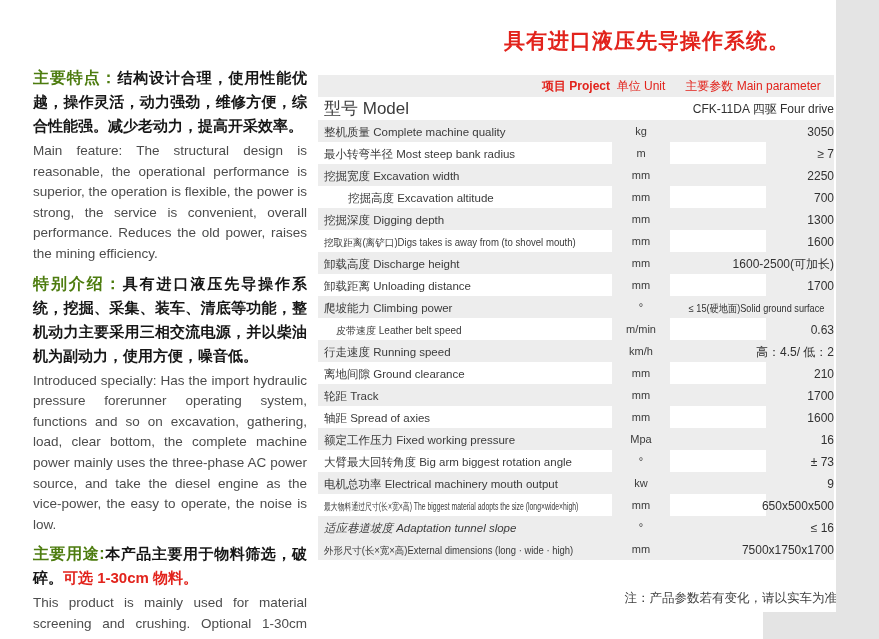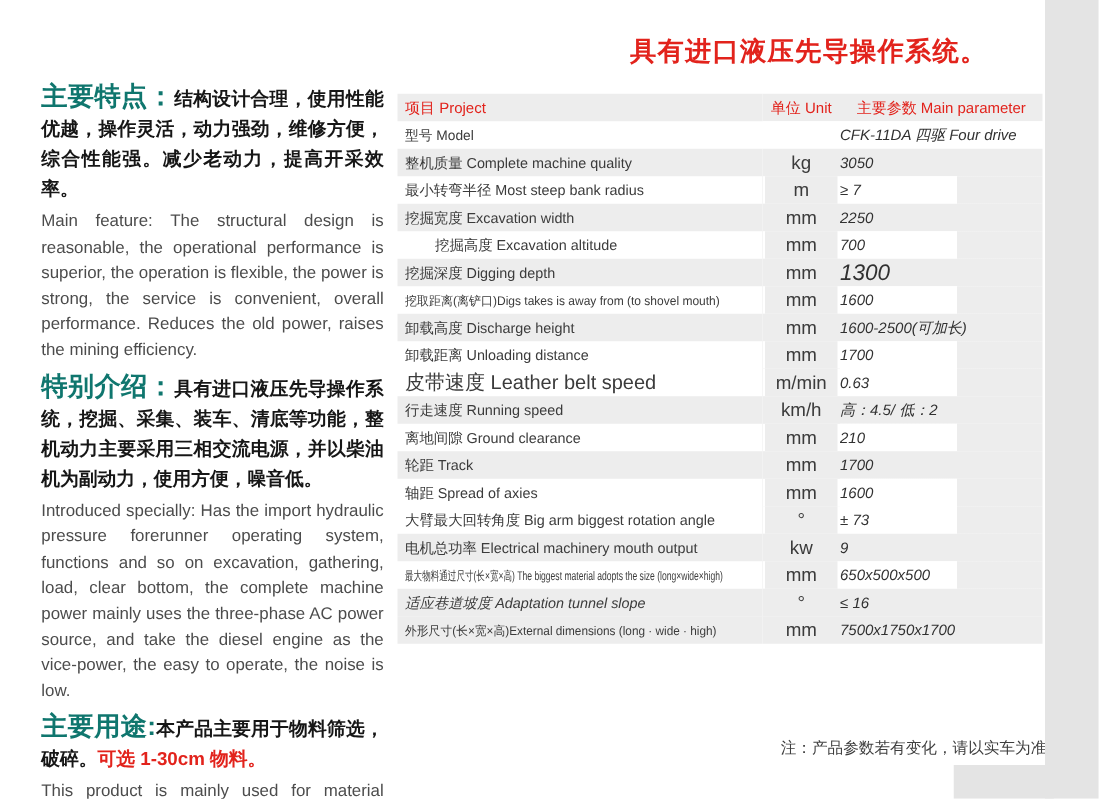--- a/index.html
+++ b/index.html
@@ -22,21 +22,21 @@
     letter-spacing:1px;white-space:nowrap;
   }
   .leftcol{
     position:absolute;left:33px;top:66px;width:274px;
   }
   .cn{
     font-size:15px;font-weight:bold;color:#161616;
     line-height:24px;text-align:justify;
   }
   .cn .hd{
-    color:#0f766e;font-size:21px;
+    color:#4d7c0f;font-size:16px;
   }
   .cn .red{
     color:var(--accent);
   }
   .en{
     font-size:13.5px;color:#4c4c4c;
     line-height:20.6px;text-align:justify;
     margin:3px 0 7px 0;
   }
   .tablewrap{
@@ -46,29 +46,29 @@
     border-collapse:separate;border-spacing:0;
     width:516px;table-layout:fixed;
   }
   tr{height:22px;}
   th,td{padding:0;vertical-align:middle;overflow:hidden;}
   thead tr{background:var(--stripe);}
   th{
     color:var(--accent);font-weight:normal;font-size:12px;
     text-align:center;white-space:nowrap;
   }
-  th.h-label{text-align:left;padding-left:6px;}
+  th.h-label{text-align:right;padding-left:6px;font-weight:bold;}
   td.cell-label{
     text-align:left;padding-left:6px;color:#3b3b3b;white-space:nowrap;
   }
   td.cell-unit{
-    text-align:center;color:#3b3b3b;font-size:15px;white-space:nowrap;
+    text-align:center;color:#3b3b3b;font-size:11px;white-space:nowrap;
   }
   td.cell-value{
-    text-align:left;color:#313131;white-space:nowrap;font-style:italic;
+    text-align:right;color:#313131;white-space:nowrap;
   }
   tr.row-gray td{background:var(--stripe);}
   tr.row-white td.cell-unit{
     background:var(--stripe);
     box-shadow:inset 2px 0 0 #fff, inset -2px 0 0 #fff;
   }
   tr.row-white td.cell-value{
     background:linear-gradient(to right,#ffffff 0,#ffffff 94px,var(--stripe) 94px);
   }
   tr.row-model td.cell-unit{background:#ffffff;box-shadow:none;}
@@ -113,21 +113,21 @@
     </colgroup>
     <thead>
       <tr>
         <th class="h-label">项目 Project</th>
         <th>单位 Unit</th>
         <th>主要参数 Main parameter</th>
       </tr>
     </thead>
     <tbody id="spec-body">
         <tr class="row-white row-model">
-          <td class="cell-label"><span class="fitspan" style="font-size: 11px;">型号 Model</span></td>
+          <td class="cell-label"><span class="fitspan" style="font-size: 17px;">型号 Model</span></td>
           <td class="cell-unit"></td>
           <td class="cell-value"><span class="fitspan" style="font-size: 12px;">CFK-11DA 四驱 Four drive</span></td>
         </tr>
         <tr class="row-gray">
           <td class="cell-label"><span class="fitspan" style="font-size: 11.5px;">整机质量 Complete machine quality</span></td>
           <td class="cell-unit">kg</td>
           <td class="cell-value"><span class="fitspan" style="font-size: 12px;">3050</span></td>
         </tr>
         <tr class="row-white">
           <td class="cell-label"><span class="fitspan" style="font-size: 11.5px;">最小转弯半径 Most steep bank radius</span></td>
@@ -140,39 +140,44 @@
           <td class="cell-value"><span class="fitspan" style="font-size: 12px;">2250</span></td>
         </tr>
         <tr class="row-white">
           <td class="cell-label"><span class="fitspan" style="font-size: 11.5px; margin-left: 24px;">挖掘高度 Excavation altitude</span></td>
           <td class="cell-unit">mm</td>
           <td class="cell-value"><span class="fitspan" style="font-size: 12px;">700</span></td>
         </tr>
         <tr class="row-gray">
           <td class="cell-label"><span class="fitspan" style="font-size: 11.5px;">挖掘深度 Digging depth</span></td>
           <td class="cell-unit">mm</td>
-          <td class="cell-value"><span class="fitspan" style="font-size: 18px;">1300</span></td>
+          <td class="cell-value"><span class="fitspan" style="font-size: 12px;">1300</span></td>
         </tr>
         <tr class="row-white">
           <td class="cell-label"><span class="fitspan" style="transform: scaleX(0.96); font-size: 10px;">挖取距离(离铲口)Digs takes is away from (to shovel mouth)</span></td>
           <td class="cell-unit">mm</td>
           <td class="cell-value"><span class="fitspan" style="font-size: 12px;">1600</span></td>
         </tr>
         <tr class="row-gray">
           <td class="cell-label"><span class="fitspan" style="font-size: 11.5px;">卸载高度 Discharge height</span></td>
           <td class="cell-unit">mm</td>
           <td class="cell-value"><span class="fitspan" style="font-size: 12px;">1600-2500(可加长)</span></td>
         </tr>
         <tr class="row-white">
           <td class="cell-label"><span class="fitspan" style="font-size: 11.5px;">卸载距离 Unloading distance</span></td>
           <td class="cell-unit">mm</td>
           <td class="cell-value"><span class="fitspan" style="font-size: 12px;">1700</span></td>
         </tr>
-        <tr class="row-white">
-          <td class="cell-label"><span class="fitspan" style="font-size: 16px;">皮带速度 Leather belt speed</span></td>
+        <tr class="row-gray">
+          <td class="cell-label"><span class="fitspan" style="font-size: 11.5px;">爬坡能力 Climbing power</span></td>
+          <td class="cell-unit">°</td>
+          <td class="cell-value"><span class="fitspan" style="transform: scaleX(0.874); font-size: 10.5px;">≤ 15(硬地面)Solid ground surface</span></td>
+        </tr>
+        <tr class="row-white">
+          <td class="cell-label"><span class="fitspan" style="font-size: 10px; margin-left: 12px;">皮带速度 Leather belt speed</span></td>
           <td class="cell-unit">m/min</td>
           <td class="cell-value"><span class="fitspan" style="font-size: 12px;">0.63</span></td>
         </tr>
         <tr class="row-gray">
           <td class="cell-label"><span class="fitspan" style="font-size: 11.5px;">行走速度 Running speed</span></td>
           <td class="cell-unit">km/h</td>
           <td class="cell-value"><span class="fitspan" style="font-size: 12px;">高：4.5/ 低：2</span></td>
         </tr>
         <tr class="row-white">
           <td class="cell-label"><span class="fitspan" style="font-size: 11.5px;">离地间隙 Ground clearance</span></td>
@@ -182,20 +187,25 @@
         <tr class="row-gray">
           <td class="cell-label"><span class="fitspan" style="font-size: 11.5px;">轮距 Track</span></td>
           <td class="cell-unit">mm</td>
           <td class="cell-value"><span class="fitspan" style="font-size: 12px;">1700</span></td>
         </tr>
         <tr class="row-white">
           <td class="cell-label"><span class="fitspan" style="font-size: 11.5px;">轴距 Spread of axies</span></td>
           <td class="cell-unit">mm</td>
           <td class="cell-value"><span class="fitspan" style="font-size: 12px;">1600</span></td>
         </tr>
+        <tr class="row-gray">
+          <td class="cell-label"><span class="fitspan" style="font-size: 11.5px;">额定工作压力 Fixed working pressure</span></td>
+          <td class="cell-unit">Mpa</td>
+          <td class="cell-value"><span class="fitspan" style="font-size: 12px;">16</span></td>
+        </tr>
         <tr class="row-white">
           <td class="cell-label"><span class="fitspan" style="font-size: 11.5px;">大臂最大回转角度 Big arm biggest rotation angle</span></td>
           <td class="cell-unit">°</td>
           <td class="cell-value"><span class="fitspan" style="font-size: 12px;">± 73</span></td>
         </tr>
         <tr class="row-gray">
           <td class="cell-label"><span class="fitspan" style="font-size: 11.5px;">电机总功率 Electrical machinery mouth output</span></td>
           <td class="cell-unit">kw</td>
           <td class="cell-value"><span class="fitspan" style="font-size: 12px;">9</span></td>
         </tr>

